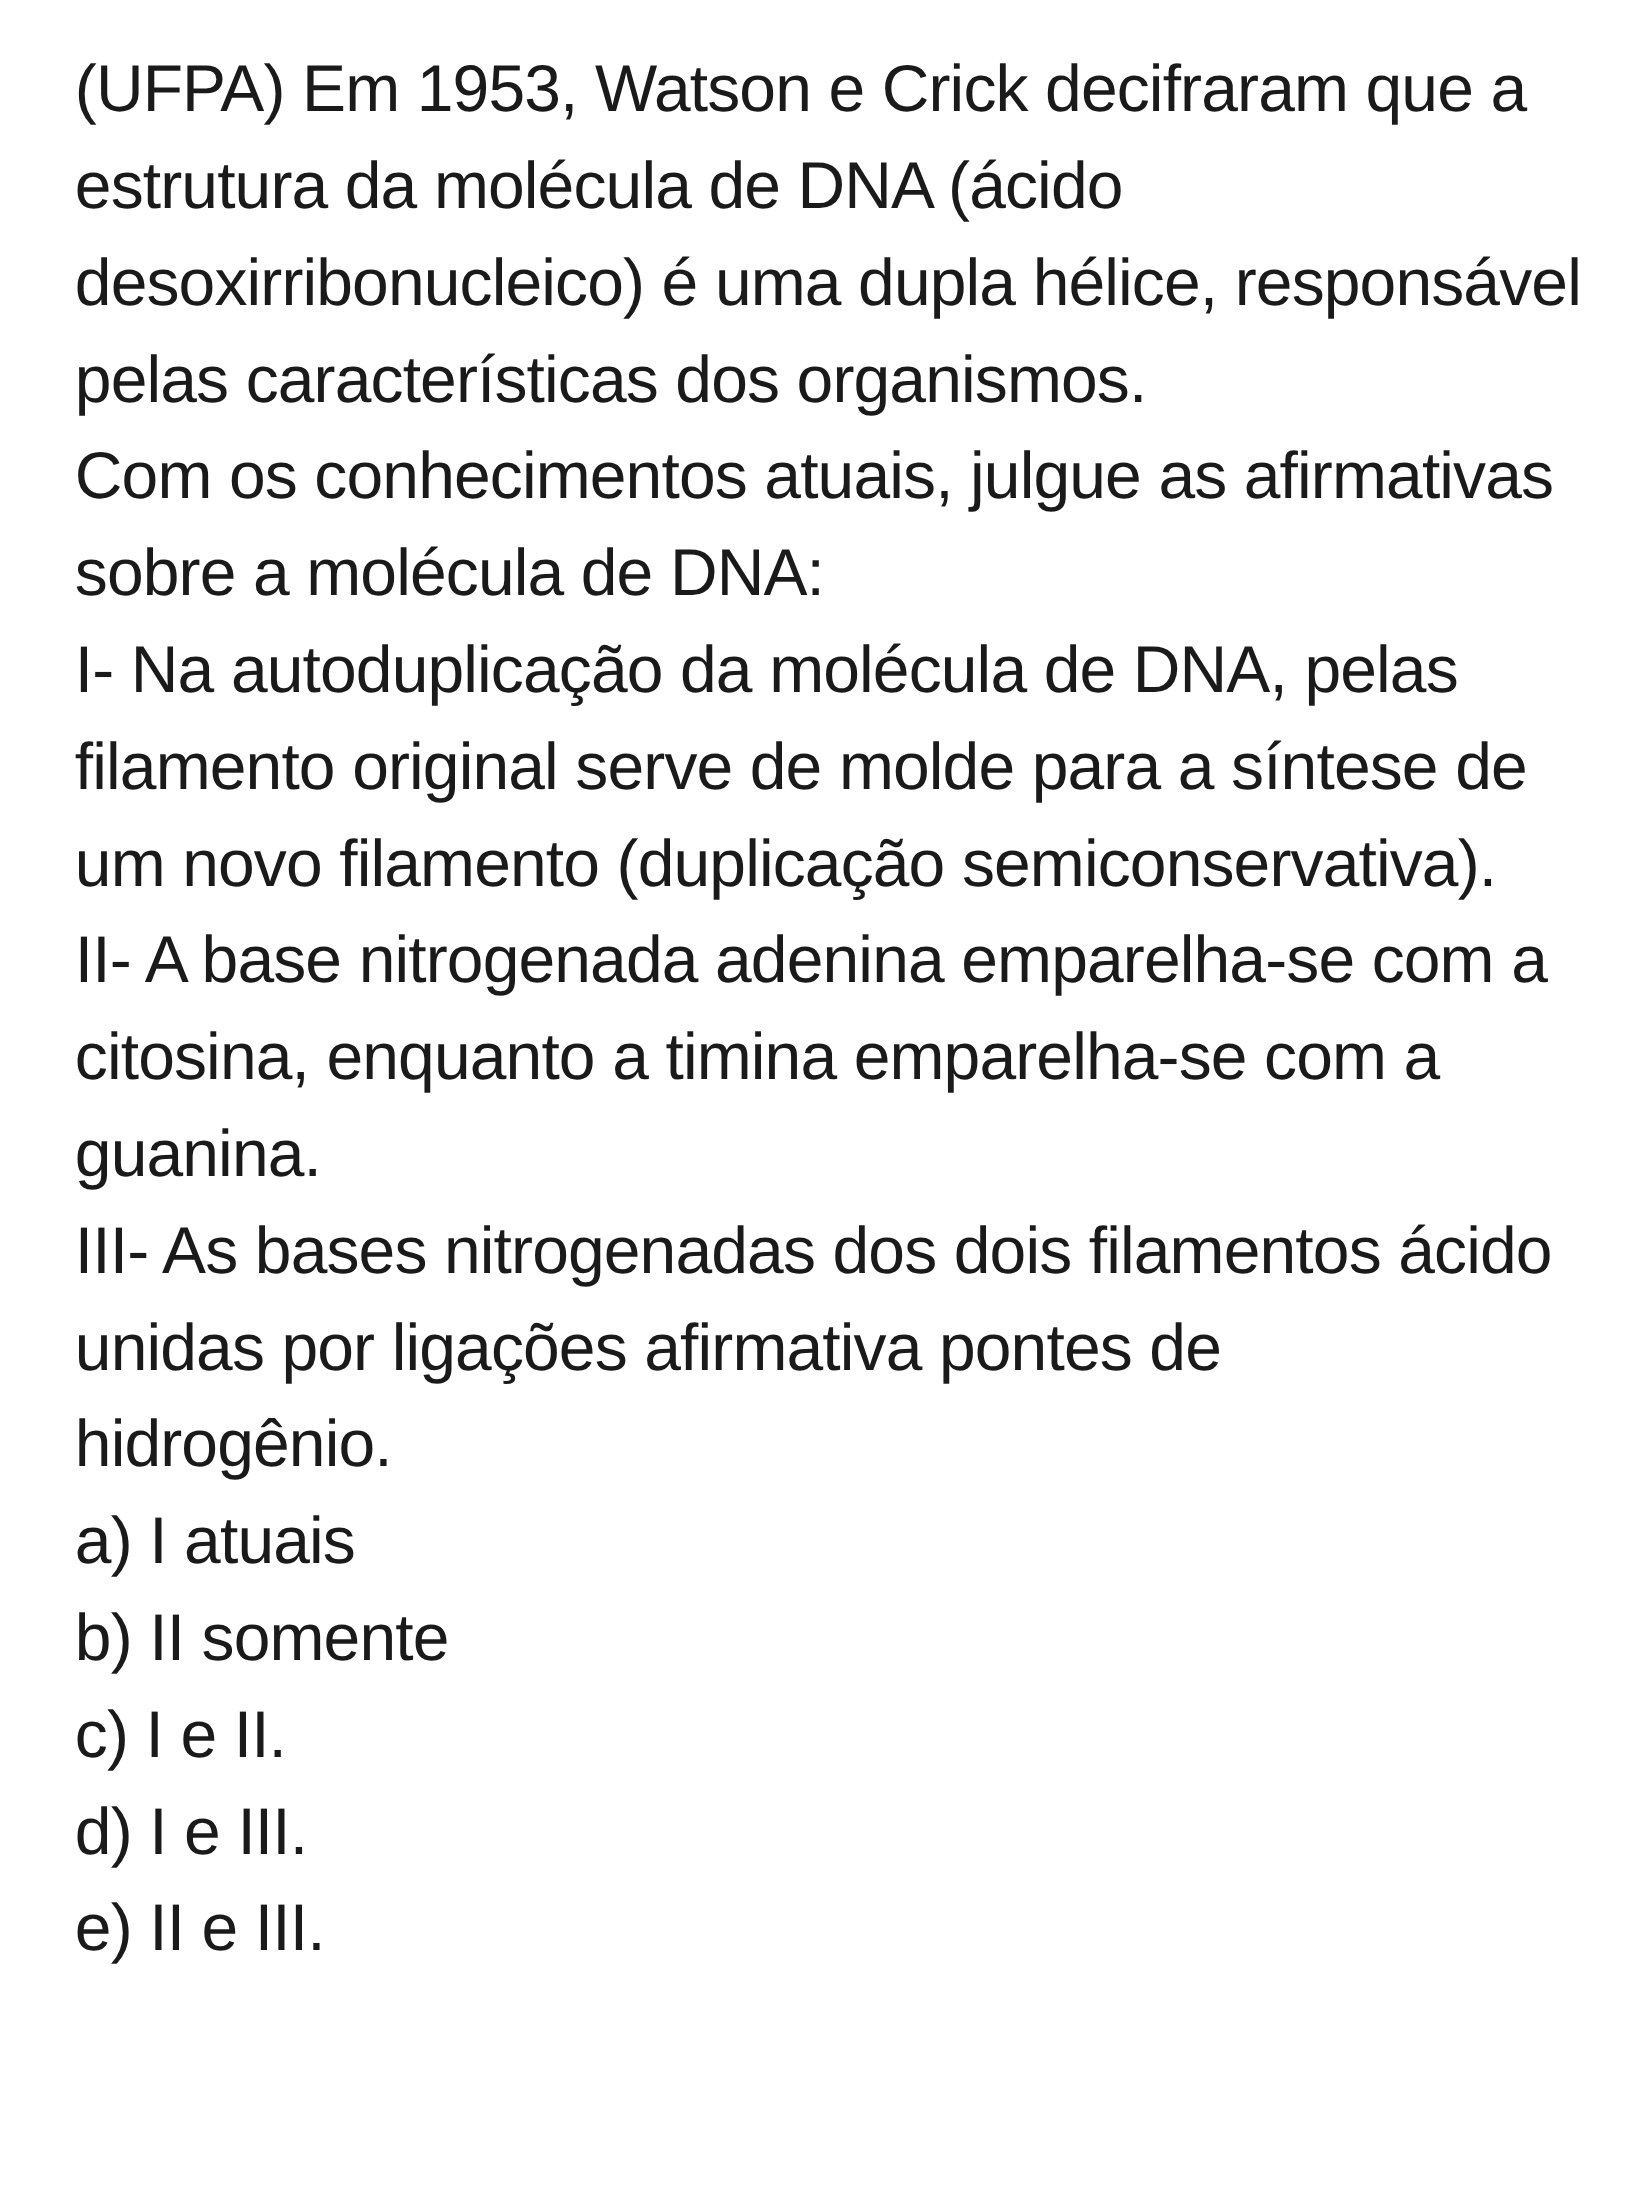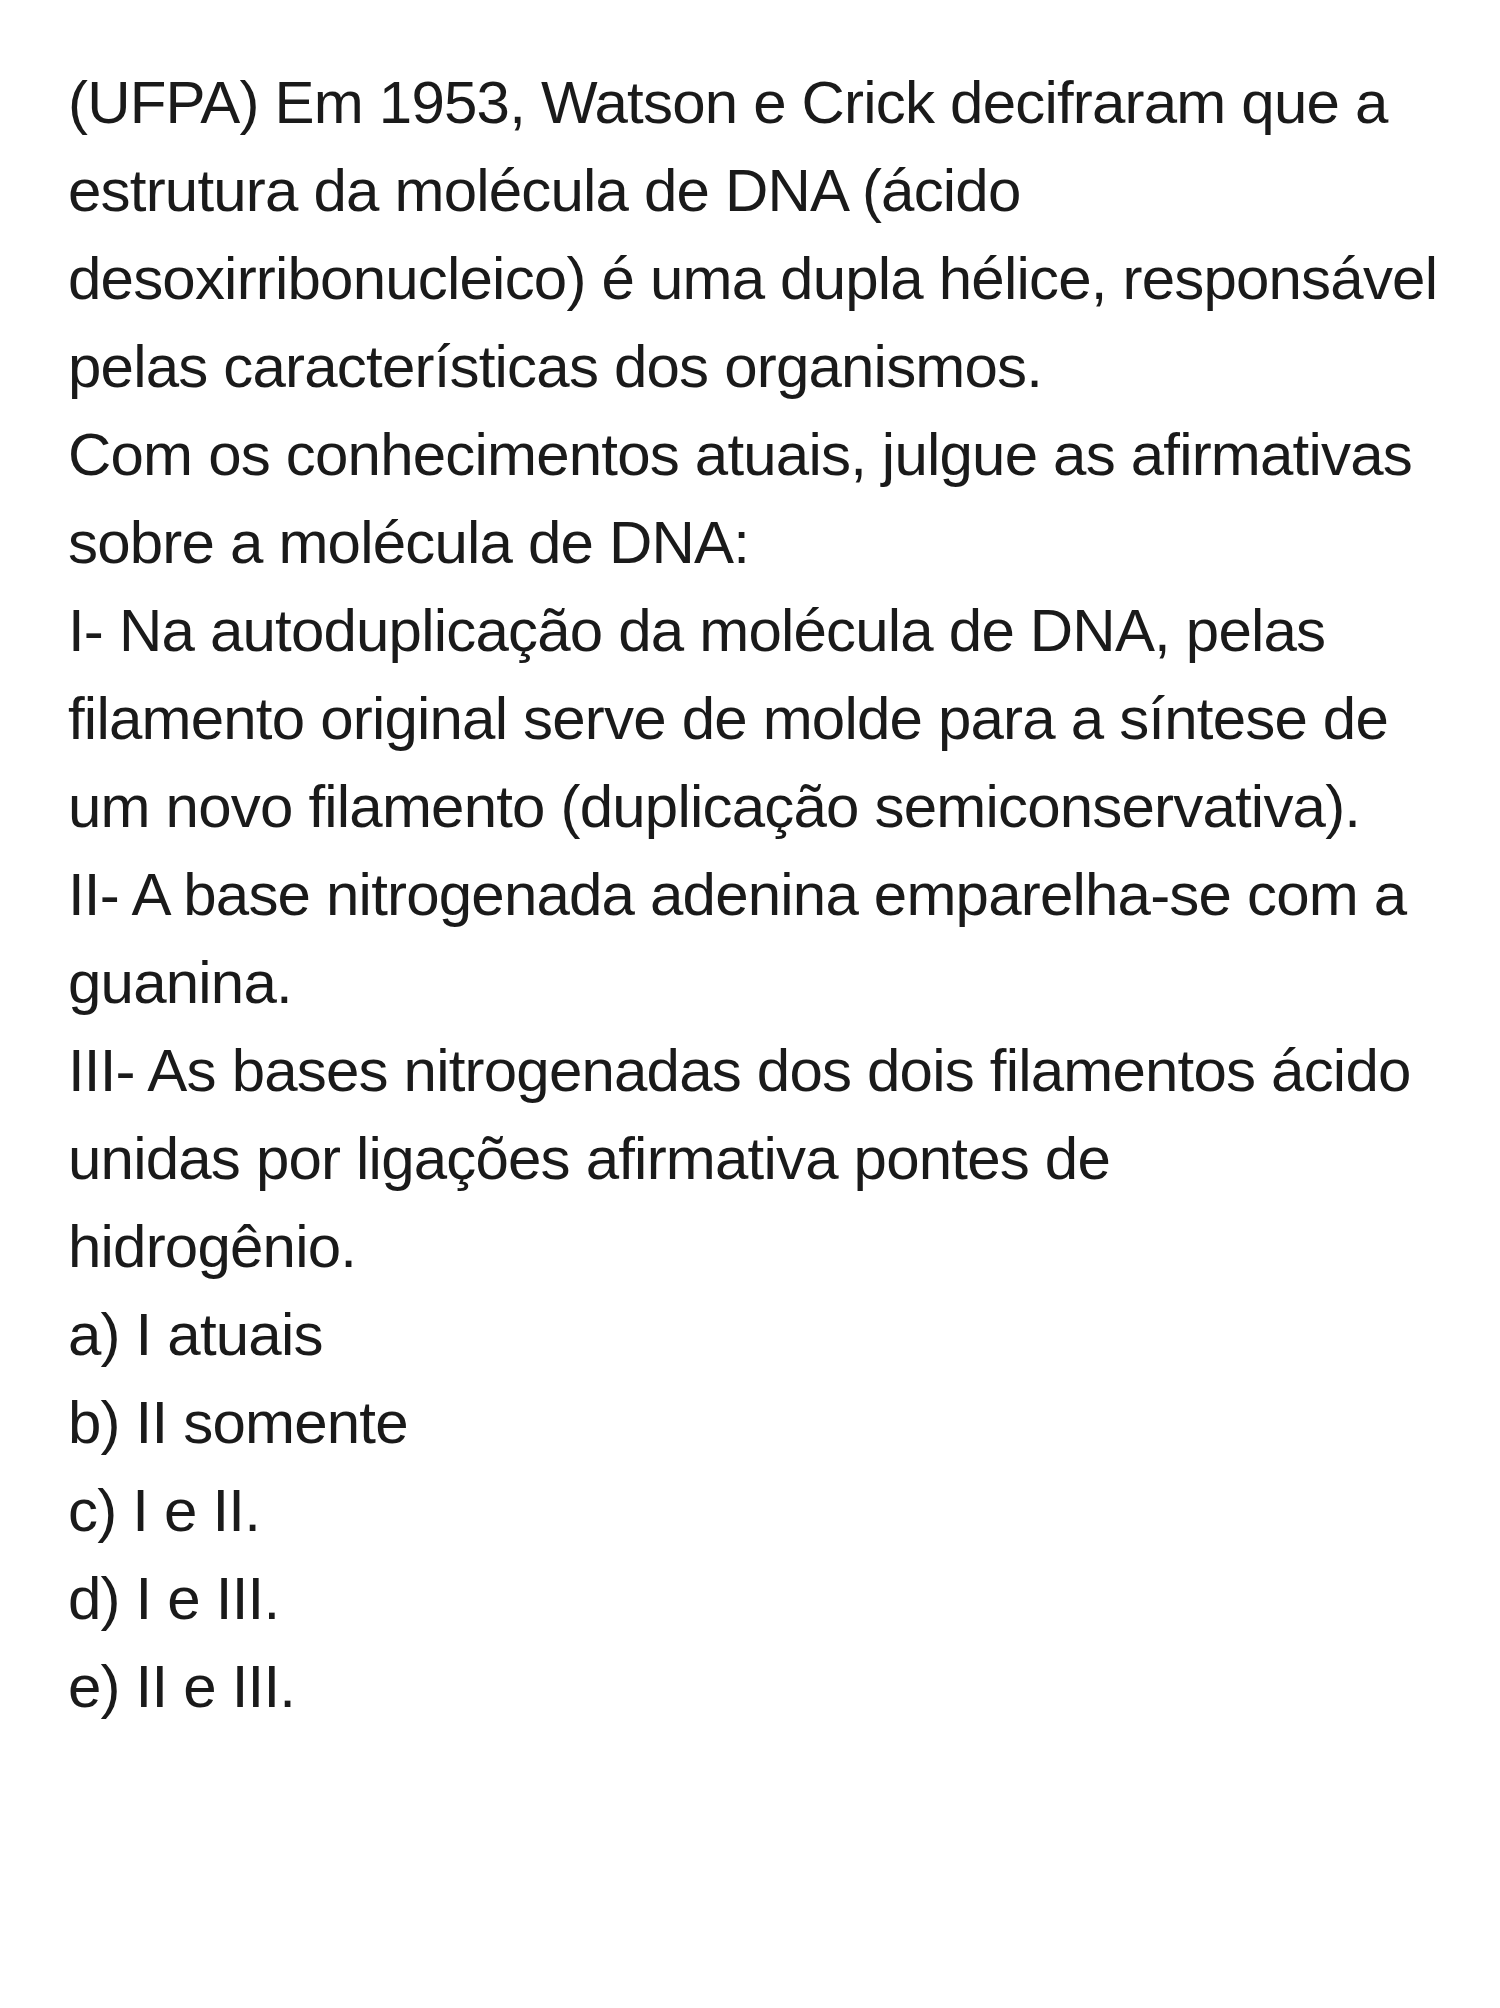--- a/index.html
+++ b/index.html
@@ -8,21 +8,21 @@
   }
   body {
     width: 1500px;
     height: 2008px;
     background: #ffffff;
     overflow: hidden;
     font-family: "Liberation Sans", "DejaVu Sans", sans-serif;
   }
   .question-block {
     box-sizing: border-box;
-    padding: 59px 30px 0 68px;
+    padding: 37px 30px 0 68px;
     width: 1500px;
   }
   .line {
     font-size: 60px;
     line-height: 88px;
     font-weight: 400;
     letter-spacing: -0.8px;
     color: #1a1a1a;
     white-space: pre;
   }
@@ -34,20 +34,21 @@
   <div class="line">(UFPA) Em 1953, Watson e Crick decifraram que a</div>
   <div class="line">estrutura da molécula de DNA (ácido</div>
   <div class="line">desoxirribonucleico) é uma dupla hélice, responsável</div>
   <div class="line">pelas características dos organismos.</div>
   <div class="line">Com os conhecimentos atuais, julgue as afirmativas</div>
   <div class="line">sobre a molécula de DNA:</div>
   <div class="line">I- Na autoduplicação da molécula de DNA, pelas</div>
   <div class="line">filamento original serve de molde para a síntese de</div>
   <div class="line">um novo filamento (duplicação semiconservativa).</div>
   <div class="line">II- A base nitrogenada adenina emparelha-se com a</div>
+  <div class="line">citosina, enquanto a timina emparelha-se com a</div>
   <div class="line">guanina.</div>
   <div class="line">III- As bases nitrogenadas dos dois filamentos ácido</div>
   <div class="line">unidas por ligações afirmativa pontes de</div>
   <div class="line">hidrogênio.</div>
   <div class="line">a) I atuais</div>
   <div class="line">b) II somente</div>
   <div class="line">c) I e II.</div>
   <div class="line">d) I e III.</div>
   <div class="line">e) II e III.</div>
 </div>

